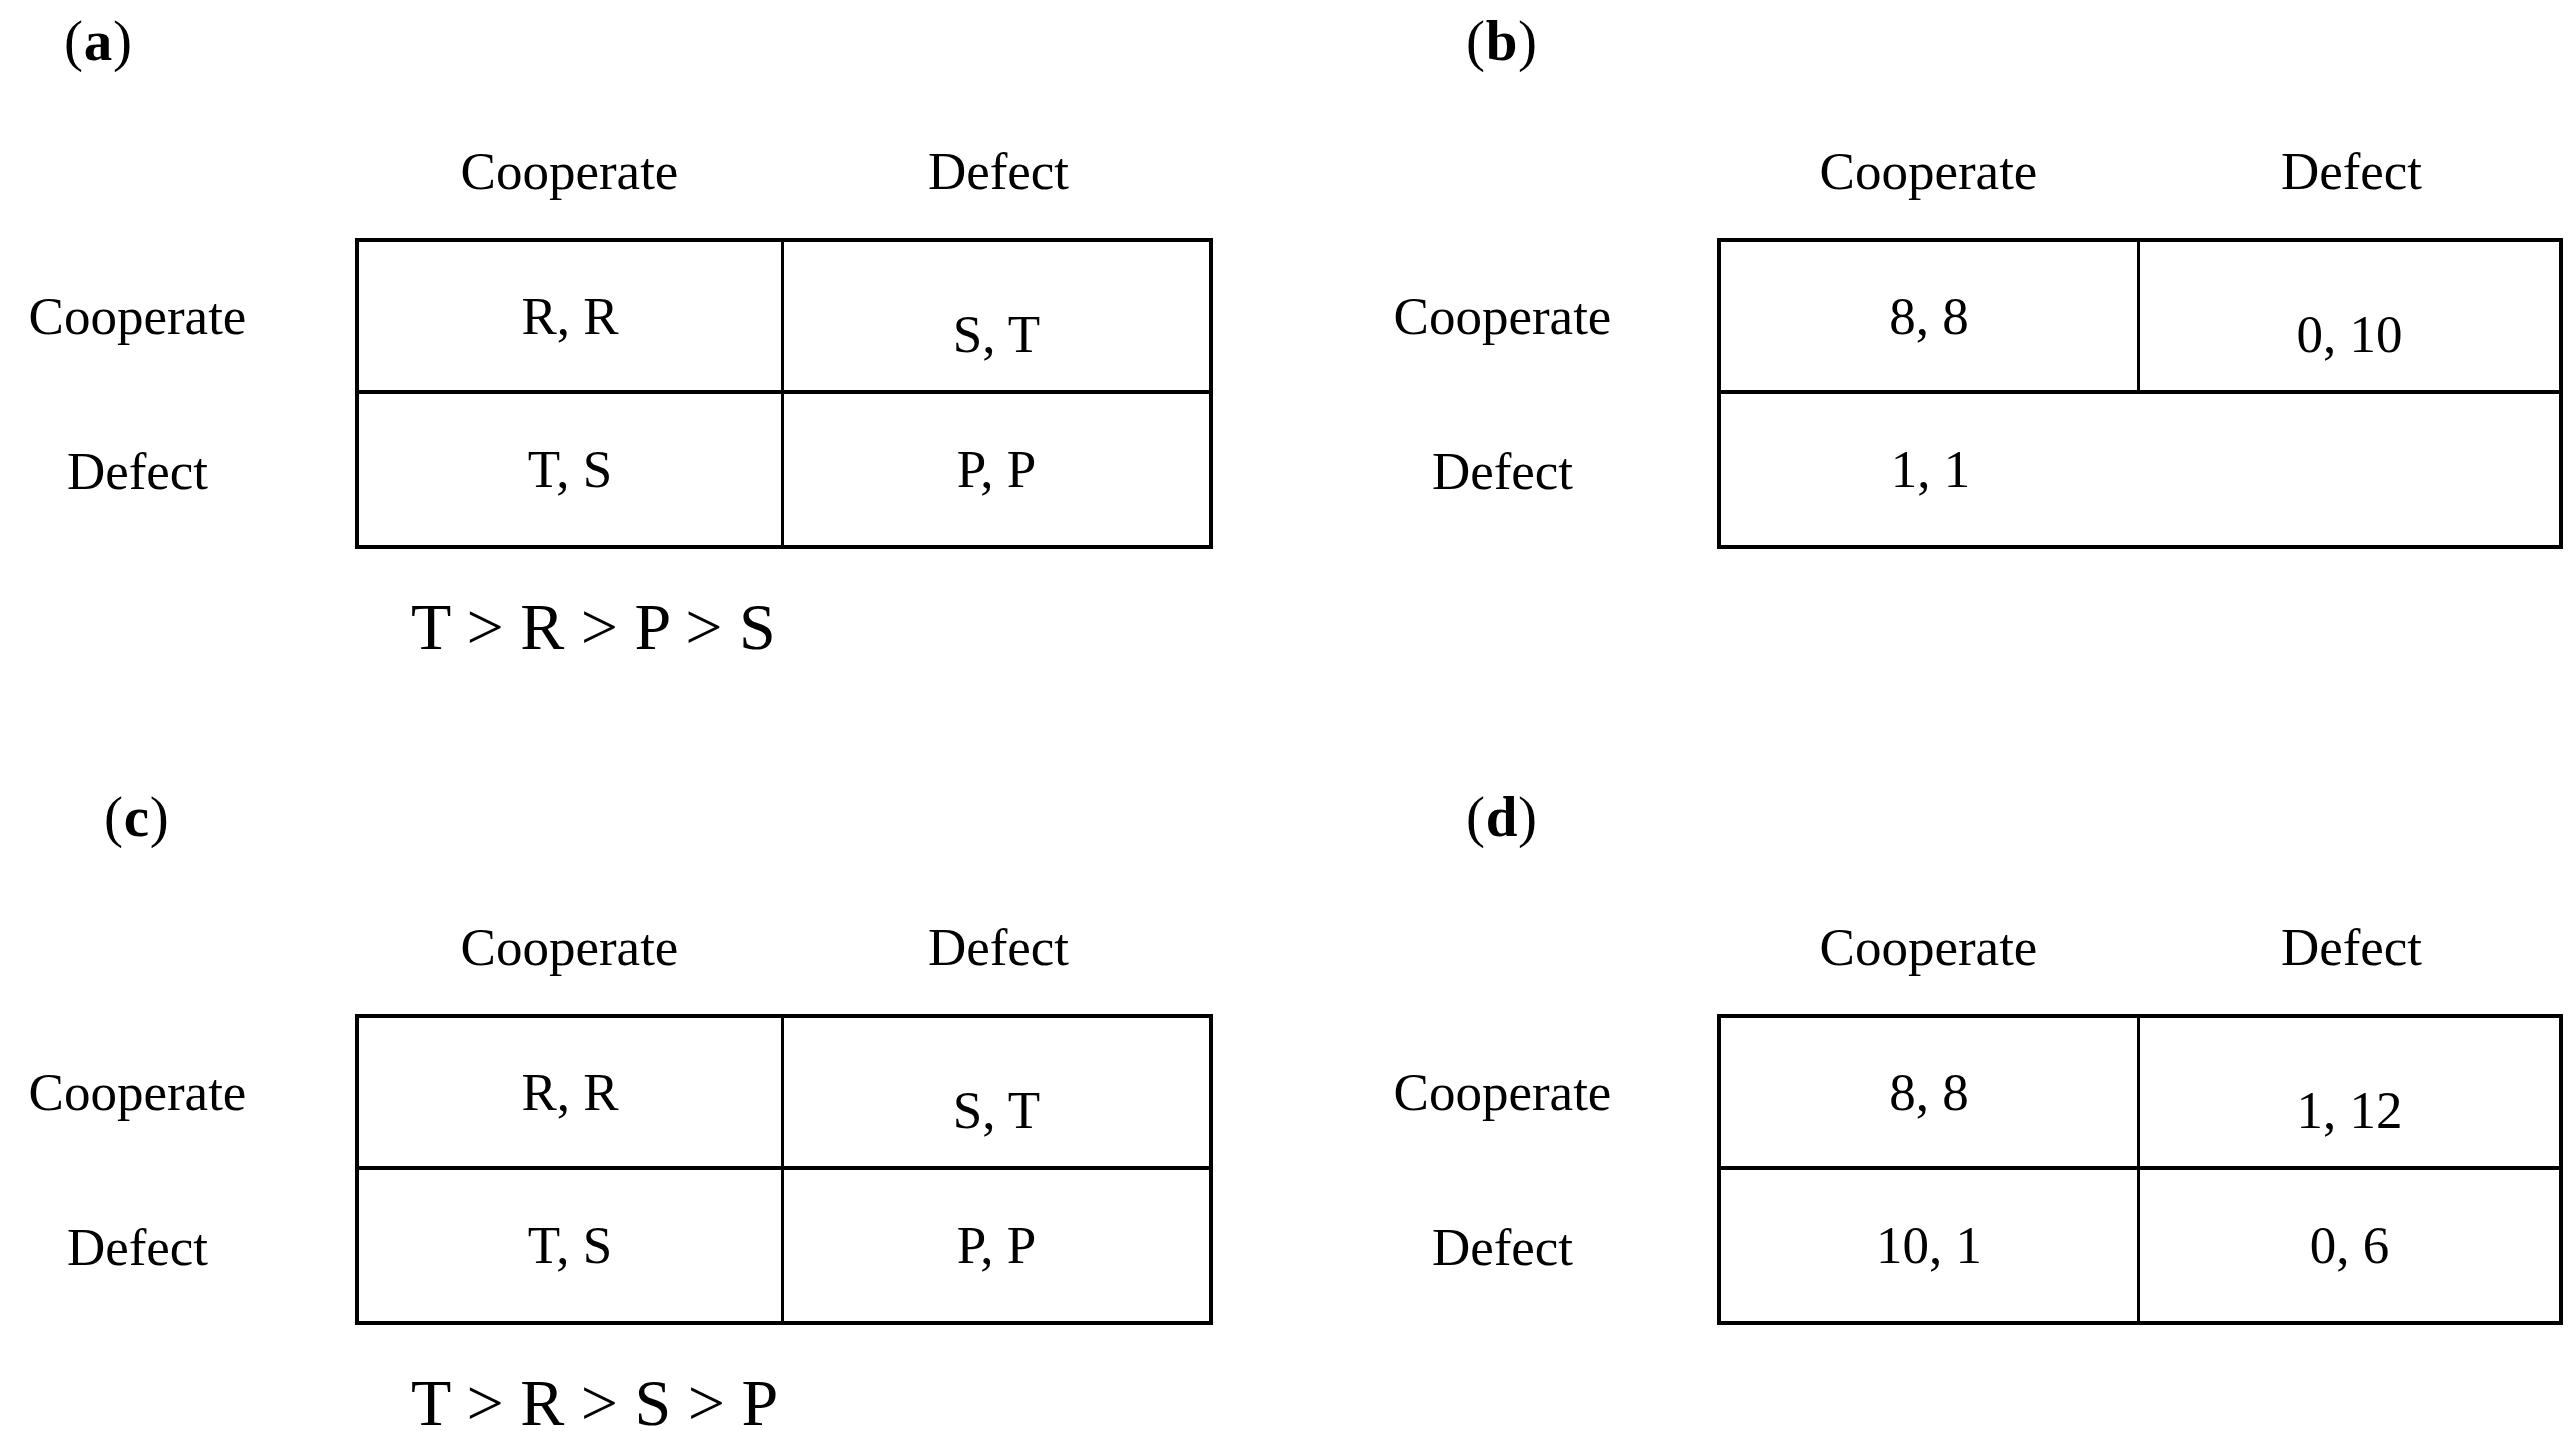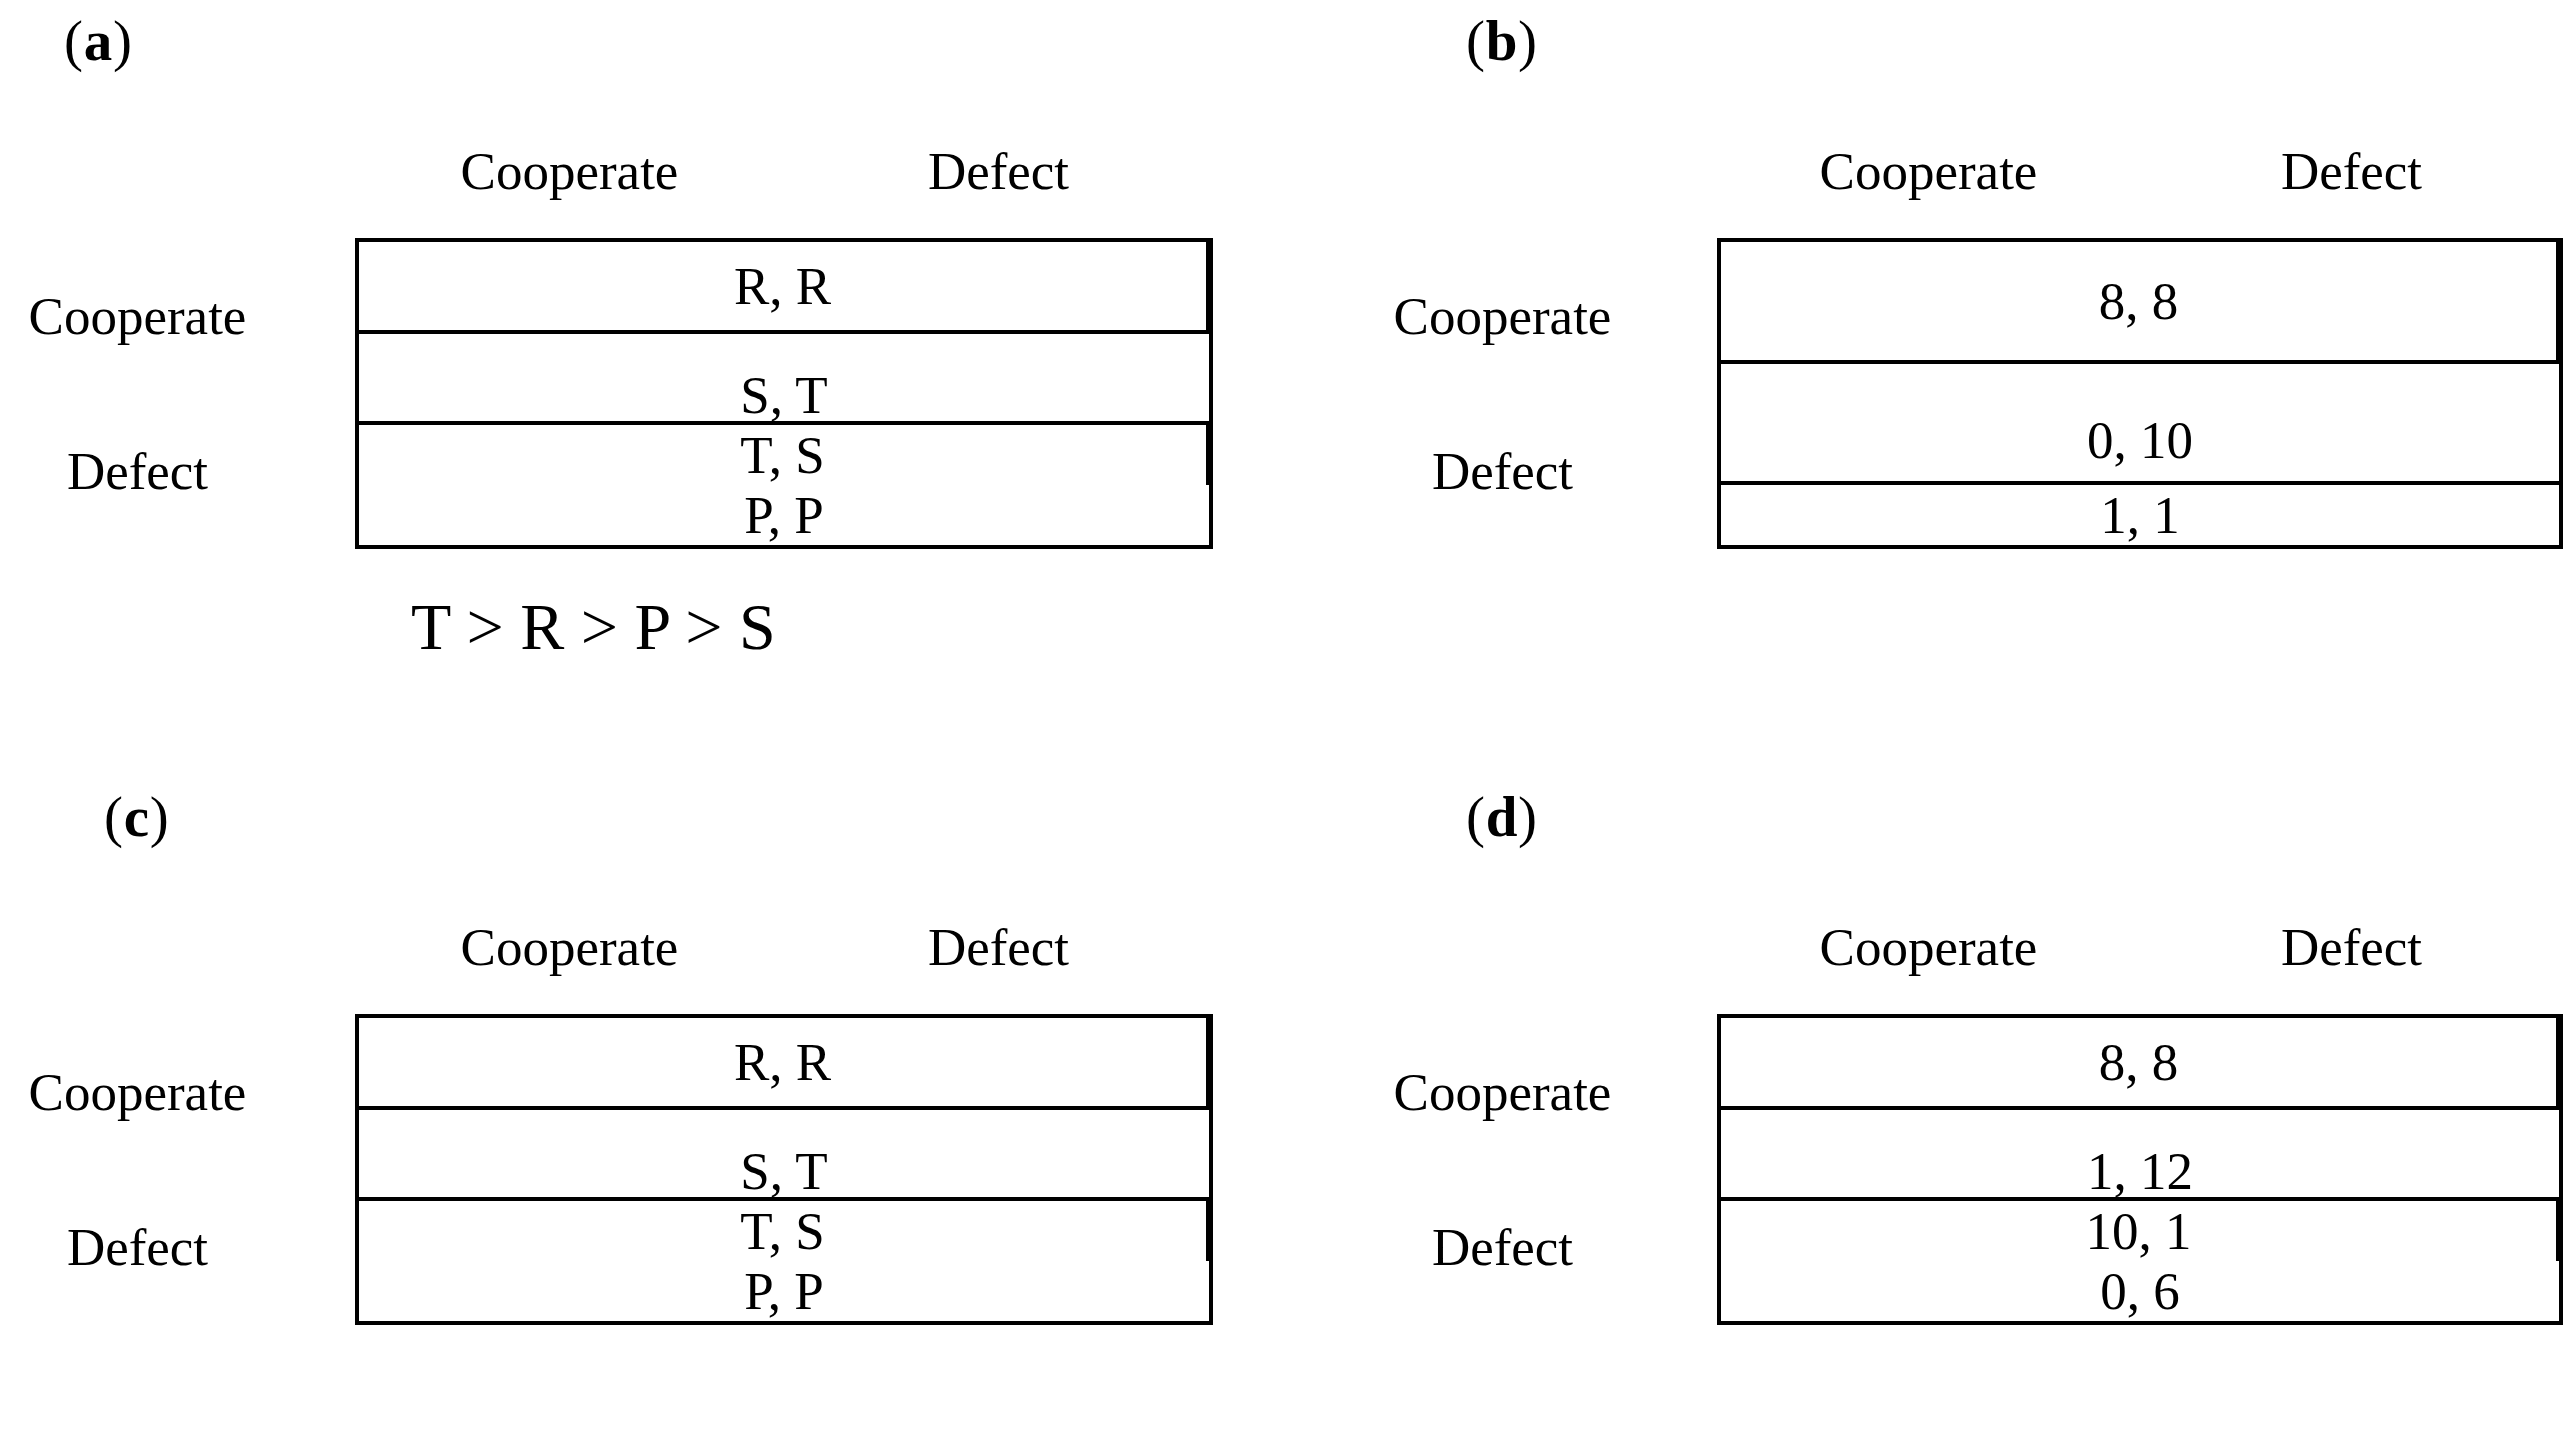--- a/index.html
+++ b/index.html
@@ -39,21 +39,21 @@
   }
   .row-header {
     flex: 1 1 0; display: flex; align-items: center; justify-content: center;
     padding-right: var(--rlpad); font-size: 53px; white-space: nowrap;
   }
 
   .payoff-table {
     position: absolute; left: var(--tx); top: 238px;
     width: var(--tw); height: 311px; box-sizing: border-box;
     border: 4.2px solid #000000;
-    display: grid; grid-template-columns: 1fr; grid-template-rows: 1fr 1fr;
+    display: grid; grid-template-columns: 1fr 1fr; grid-template-rows: 1fr 1fr;
     background: #ffffff;
   }
   .payoff-cell {
     display: flex; align-items: center; justify-content: center;
     font-size: 53px; white-space: nowrap; overflow: hidden;
   }
   .cell-r0c0 { border-right: 3.5px solid #000000; border-bottom: 4.2px solid #000000; }
   .cell-r0c1 { border-bottom: 4.2px solid #000000; margin-top: 36px; }
   .cell-r1c0 { border-right: 3.5px solid #000000; }
 
@@ -114,20 +114,21 @@
     <div class="row-headers">
       <div class="row-header">Cooperate</div>
       <div class="row-header">Defect</div>
     </div>
     <div class="payoff-table">
       <div class="payoff-cell cell-r0c0">R, R</div>
       <div class="payoff-cell cell-r0c1">S, T</div>
       <div class="payoff-cell cell-r1c0">T, S</div>
       <div class="payoff-cell cell-r1c1">P, P</div>
     </div>
+    <div class="ordering-caption">T &gt; R &gt; S &gt; P</div>
   </section>
 
   <section class="panel panel-d">
     <div class="panel-label"><span>(</span><span class="bold-letter">d</span><span>)</span></div>
     <div class="col-headers">
       <div class="col-header">Cooperate</div>
       <div class="col-header">Defect</div>
     </div>
     <div class="row-headers">
       <div class="row-header">Cooperate</div>

